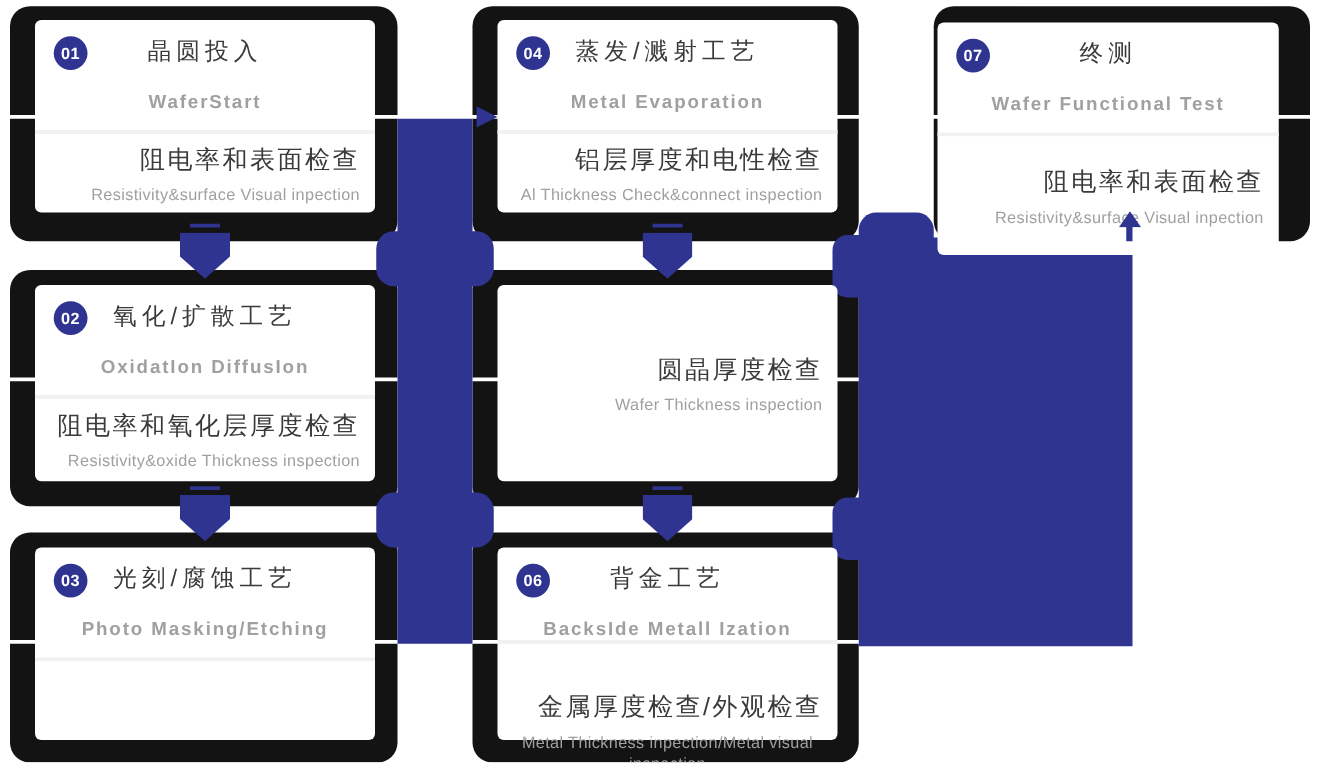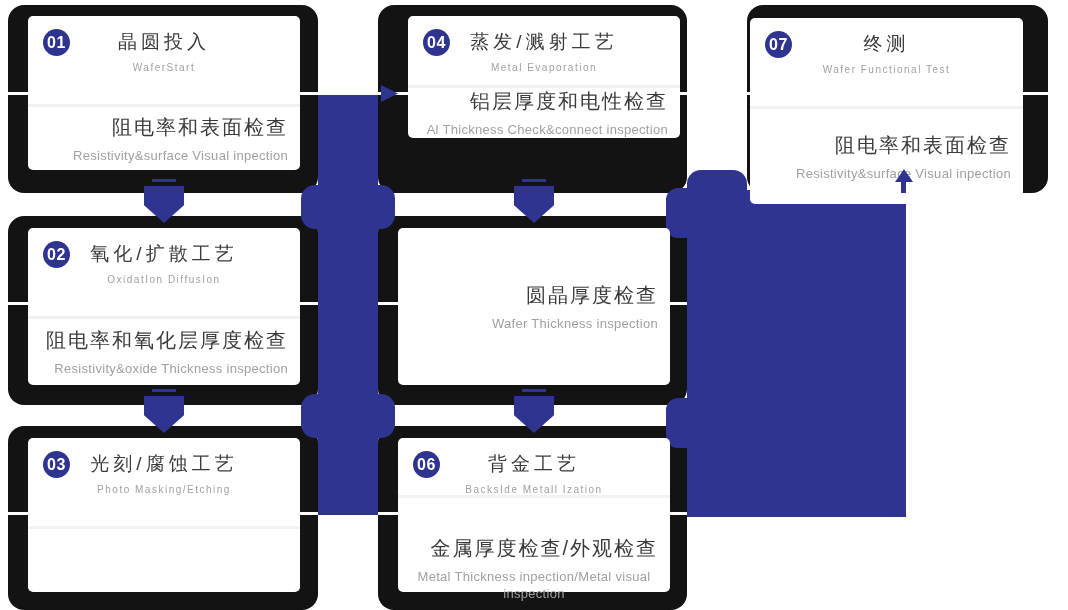--- a/index.html
+++ b/index.html
@@ -41,33 +41,33 @@
   #a4b{left:522px;top:389px;} #a4h{left:514px;top:396px;}
   #ar4{position:absolute;left:381px;top:85px;width:17px;height:17px;background:#2e3490;z-index:5;
        clip-path:polygon(0 0,100% 50%,0 100%);}
   #au7h{position:absolute;left:895px;top:169px;width:18px;height:13px;background:#2e3490;z-index:6;
         clip-path:polygon(50% 0,100% 100%,0 100%);}
   #au7s{position:absolute;left:901px;top:180px;width:5px;height:13px;background:#2e3490;z-index:6;}
 
   
   .card{position:absolute;background:#ffffff;border-radius:5px;z-index:4;display:flex;flex-direction:column;}
   #c1{left:28px;top:16px;width:272px;height:154px;}
-  #c4{left:408px;top:16px;width:272px;height:122px;}
+  #c4{left:398px;top:16px;width:272px;height:154px;}
   #c7{left:750px;top:18px;width:273px;height:186px;}
   #c2{left:28px;top:228px;width:272px;height:157px;}
   #c5{left:398px;top:228px;width:272px;height:157px;}
   #c3{left:28px;top:438px;width:272px;height:154px;}
   #c6{left:398px;top:438px;width:272px;height:154px;gap:37px;}
 
   .top{height:74px;border-bottom:3px solid #f0f1f2;position:relative;text-align:center;padding-top:14px;box-sizing:content-box;}
   .badge{position:absolute;left:15px;top:13px;width:27px;height:27px;border-radius:50%;
-         background:#2e3490;color:#ffffff;font-size:16px;font-weight:bold;letter-spacing:.5px;
+         background:#2e3490;color:#ffffff;font-size:13px;font-weight:bold;letter-spacing:.5px;
          display:flex;align-items:center;justify-content:center;}
   .tcn{font-size:19px;color:#3a3a3a;letter-spacing:4px;line-height:24px;}
-  .ten{font-size:10px;color:#a0a0a0;letter-spacing:1.5px;margin-top:8px;}
+  .ten{font-size:15px;color:#a0a0a0;letter-spacing:1.5px;margin-top:19px;font-weight:bold;}
   .bot{flex:1;display:flex;flex-direction:column;align-items:flex-end;justify-content:center;text-align:center;padding:0 12px;}
   .ccn{font-size:20px;color:#3a3a3a;letter-spacing:2px;}
   .cen{font-size:13px;color:#a0a0a0;letter-spacing:.3px;margin-top:6px;line-height:17px;}
 </style>
 </head>
 <body>
 
 <div id="stage">
 
   <div class="panel" id="p1"></div>

